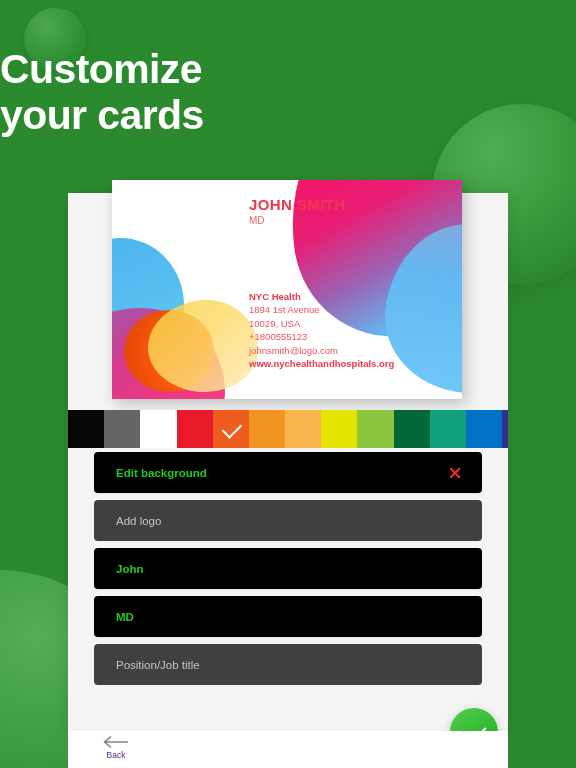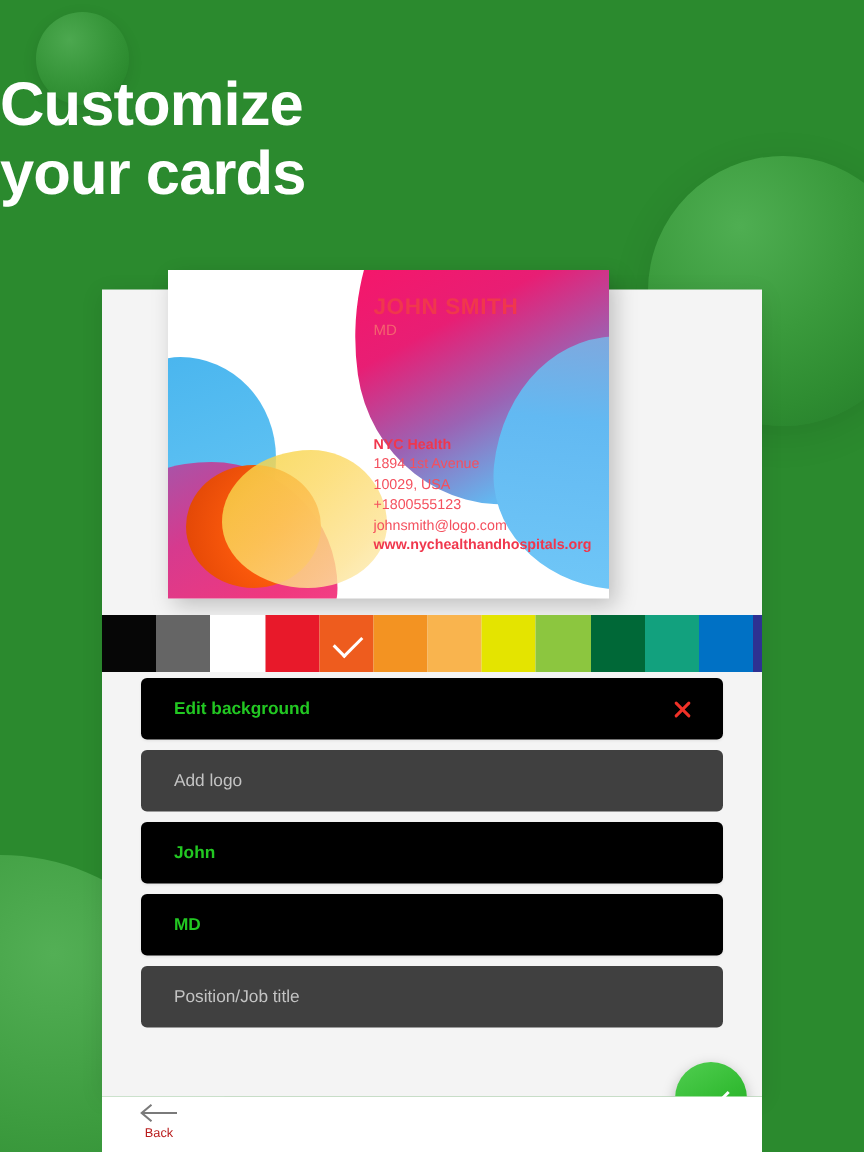--- a/index.html
+++ b/index.html
@@ -38,21 +38,21 @@
 
   
   .app-panel{
     position:absolute;left:68px;top:193px;width:440px;height:538px;
     background:#F4F4F4;
     box-shadow:0 2px 14px rgba(0,0,0,0.10);
   }
 
   
   .card{
-    position:absolute;left:112px;top:180px;width:294px;height:219px;
+    position:absolute;left:112px;top:180px;width:350px;height:219px;
     background:#FFFFFF;overflow:hidden;
     box-shadow:4px 5px 14px rgba(0,0,0,0.22);
   }
   .blob{position:absolute;}
   .blob-tr{
     right:-58px;top:-96px;width:230px;height:250px;
     border-radius:54% 46% 58% 42% / 60% 52% 48% 40%;
     background:linear-gradient(160deg,#FF5FA2 0%, #F4176B 26%, #E81E74 44%, #9B63B4 64%, #63B7F0 82%, #67C3F5 100%);
     transform:rotate(-8deg);
   }
@@ -137,21 +137,21 @@
   }
   .fab .tick{
     position:absolute;left:50%;top:50%;width:19px;height:11px;margin-left:-10px;margin-top:-7px;
     border-left:2.6px solid #FFFFFF;border-bottom:2.6px solid #FFFFFF;transform:rotate(-45deg);
   }
 
   
   .bottom-bar{
     position:absolute;left:68px;top:731px;width:440px;height:37px;background:#FFFFFF;
   }
-  .back{position:absolute;left:12px;top:4px;width:52px;text-align:center;color:#b91c1c;}
+  .back{position:absolute;left:22px;top:4px;width:52px;text-align:center;color:#4c1d95;}
   .back svg{display:block;margin:0 auto;}
   .back-label{font-size:8.5px;margin-top:1px;}
 </style>
 </head>
 <body>
 
 <div class="stage">
 
   <div class="sphere sphere-tl"></div>
   <div class="sphere sphere-right"></div>

